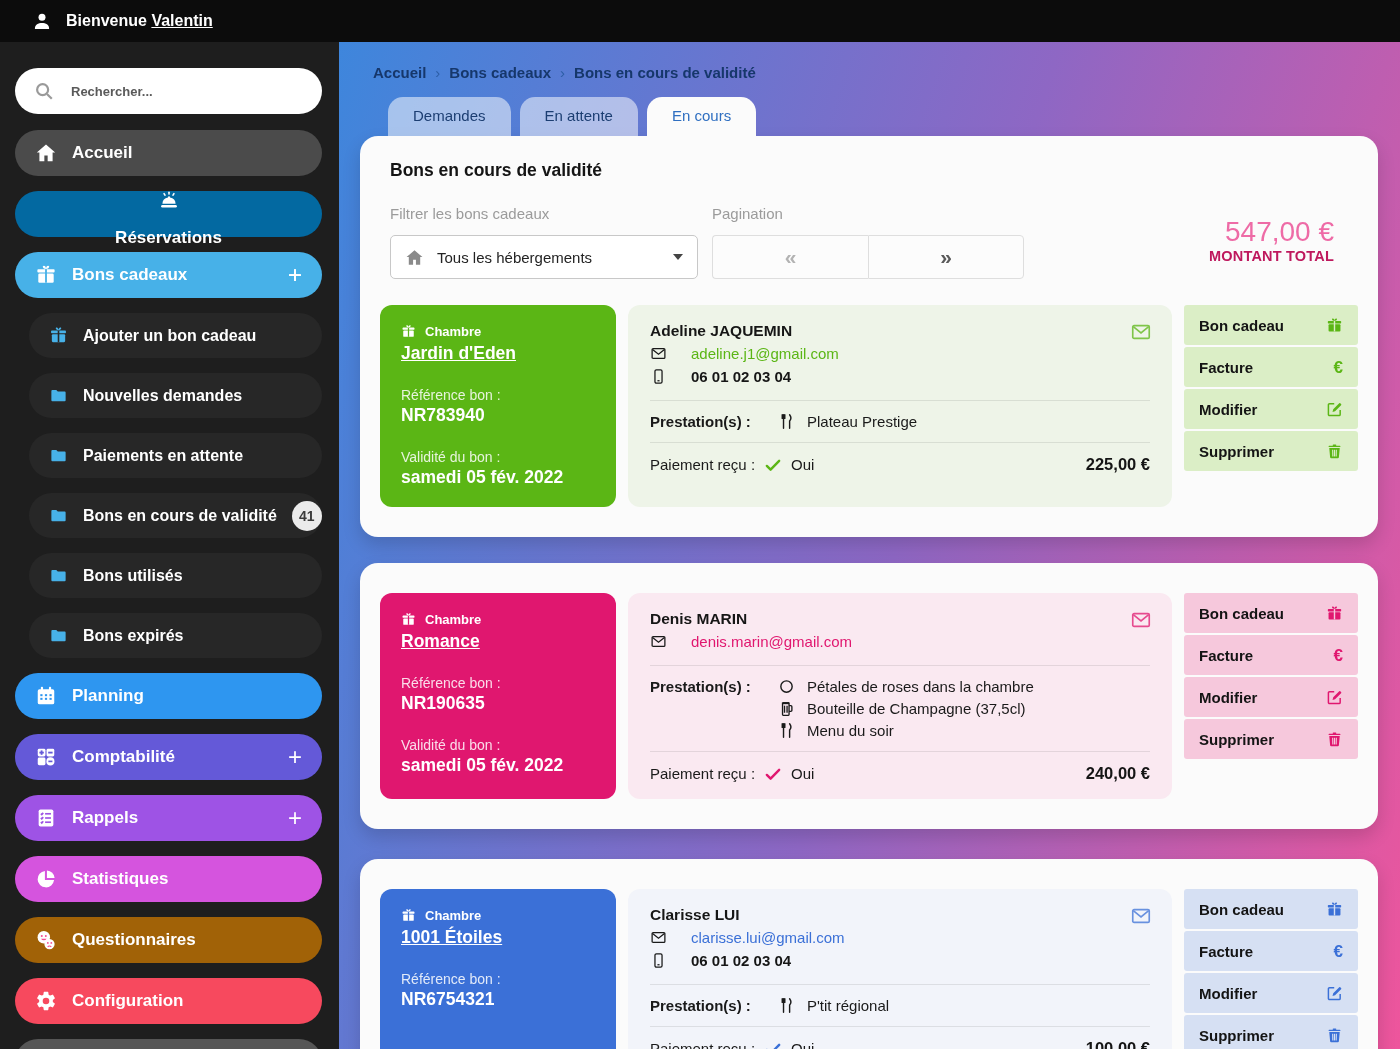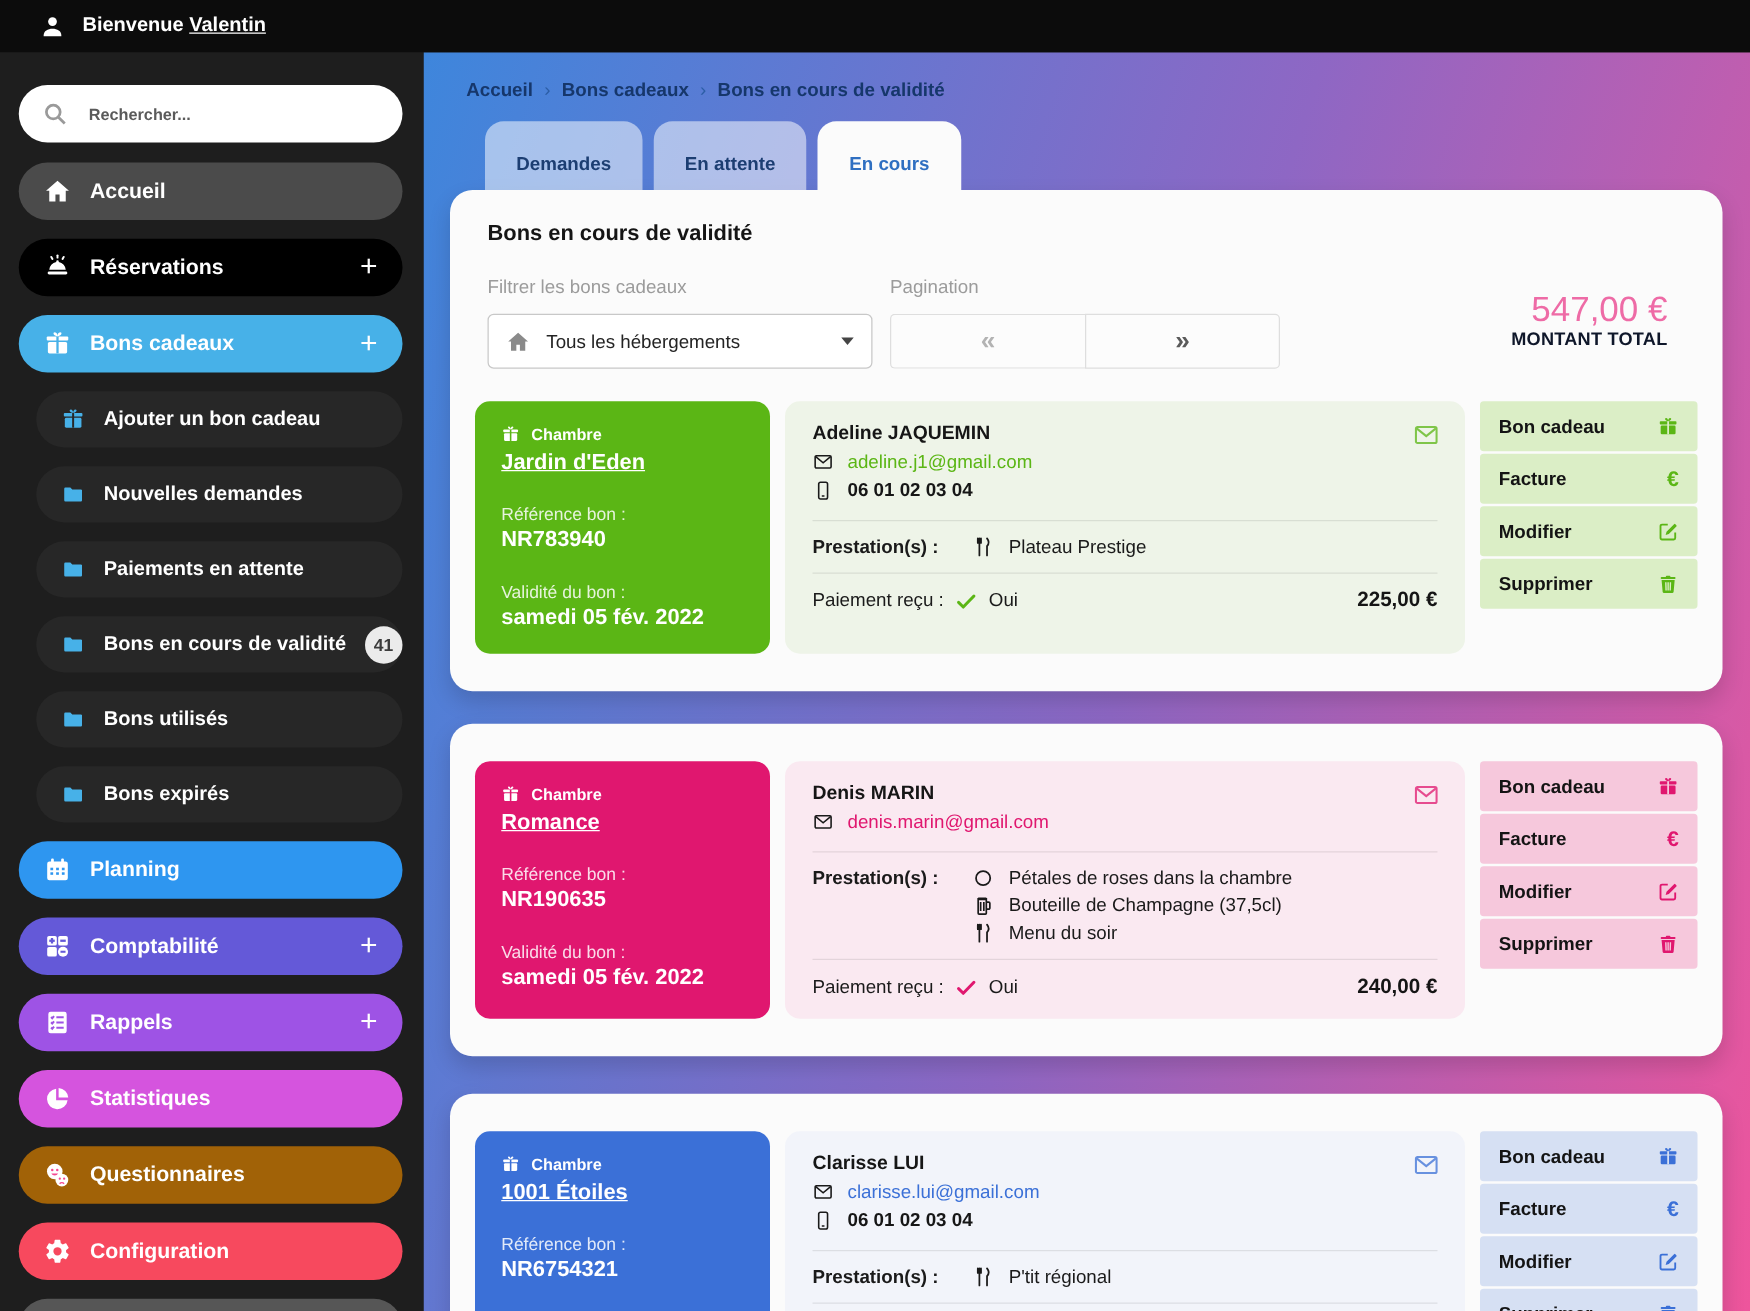--- a/index.html
+++ b/index.html
@@ -37,40 +37,40 @@
   .ic.sm { width:19px; height:19px; }
   .search-pill { display:flex; align-items:center; gap:16px; background:#fff; height:46px;
                  border-radius:23px; margin:0 17px 16px 15px; padding:0 18px; }
   .search-pill input { border:none; outline:none; flex:1; font-size:13px; font-weight:700;
                        color:#444; font-family:"Liberation Sans",sans-serif; background:transparent; }
   .search-pill input::placeholder { color:#5a5a5a; }
   .badge { margin-left:auto; background:#ebebeb; color:#3c3c3c; min-width:30px; height:30px;
            border-radius:50%; display:flex; align-items:center; justify-content:center;
            font-size:14px; font-weight:700; }
   .p-accueil { background:#4b4b4b; --pill:#4b4b4b; }
-  .p-resa    { background:#000000; --pill:#22b9c4; }
+  .p-resa    { background:#0369a1;flex-direction:column; --pill:#22b9c4; }
   .p-bons    { background:#47b1e8; --pill:#47b1e8; }
   .spill.sub { --pill:#272727; }
   .spill.sub .ic { color:#47b1e8; }
   .p-plan    { background:#2e96f0; --pill:#2e96f0; }
   .p-compta  { background:#6459d8; --pill:#6459d8; }
   .p-rappel  { background:#9e53e5; --pill:#9e53e5; }
   .p-stats   { background:#d554de; --pill:#d554de; }
   .p-quest   { background:#a16207;text-align:center; --pill:#f54a92; }
   .p-config  { background:#f7495e; --pill:#f7495e; }
   .p-deco    { background:#565656; --pill:#565656; }
 
   
   .breadcrumb { display:flex; align-items:center; gap:9px; padding:22px 0 16px 34px;
                 color:#16376b; font-weight:700; font-size:15px; }
   .bc-sep { color:#2c5ea6; font-weight:400; font-size:15px; }
   .bc-link { cursor:pointer; }
   .tabs { display:flex; gap:9px; padding-left:49px; }
-  .tab { background:rgba(255,255,255,.52); color:#1c3e72; font-weight:700; font-size:15px;
-         padding:26px 25px 12px; border-radius:15px 15px 0 0; cursor:pointer; }
+  .tab { background:rgba(255,255,255,.52); color:#1c3e72; font-weight:400; font-size:15px;
+         padding:10px 25px 12px; border-radius:15px 15px 0 0; cursor:pointer; }
   .tab.active { background:#fbfbfb; color:#2f6fc1; }
 
   
   .panel { background:#fbfbfb; border-radius:18px; margin:0 22px 30px 21px;
            padding:18px 20px 30px; box-shadow:0 8px 18px rgba(0,0,0,.15); }
   .panel.first { border-top-left-radius:18px; margin-bottom:26px; }
   .panel.clipped { margin-bottom:0; }
   .p-title { font-size:17.5px; font-weight:700; color:#151515; margin:6px 0 24px 10px; }
   .controls { display:flex; align-items:flex-start; padding:0 10px; }
   .ctrl-label { color:#9b9b9b; font-size:15px; margin-bottom:13px; }
@@ -83,36 +83,36 @@
            border-right:5px solid transparent; border-top:6px solid #444; }
   .pag { margin-left:14px; }
   .pag-buttons { display:flex; }
   .pag-btn { width:156px; height:44px; border:1px solid #dedede; background:#fcfcfc;
              display:flex; align-items:center; justify-content:center; font-size:21px;
              font-weight:700; cursor:pointer; }
   .pag-btn.prev { color:#b3b3b3; border-right:none; border-radius:4px 0 0 4px; }
   .pag-btn.next { color:#5a5a5a; border-radius:0 4px 4px 0; }
   .total { margin-left:auto; text-align:right; padding-right:14px; margin-top:12px; }
   .total-amount { color:#ee6ba6; font-size:28px; line-height:1.1; }
-  .total-label { color:#0f172a; font-weight:700; font-size:14.5px; letter-spacing:.2px; }
+  .total-label { color:#be185d; font-weight:700; font-size:14.5px; letter-spacing:.2px; }
 
   
   .card { display:flex; gap:12px; margin:26px 0 0 0; align-items:stretch; }
   .card-left { width:236px; flex:none; border-radius:12px; padding:19px 21px; color:#fff;
                background:var(--accent); }
   .cl-tag { display:flex; align-items:center; gap:9px; font-size:13px; font-weight:700; }
   .cl-tag .ic { width:15px; height:15px; }
   .cl-room { font-size:17.5px; font-weight:700; text-decoration:underline; margin-top:4px;
              cursor:pointer; }
   .cl-label { margin-top:23px; font-size:14px; color:rgba(255,255,255,.85); }
   .cl-value { font-size:17.5px; font-weight:700; margin-top:2px; }
   .card-mid { flex:1; border-radius:12px; padding:15px 22px 16px; position:relative;
               background:var(--mid); color:#1a1a1a; }
   .cm-name { font-size:15.5px; font-weight:700; color:#161616; line-height:22px; }
-  .cm-row { display:flex; align-items:center; gap:11px; font-size:15px; min-height:23px;
+  .cm-row { display:flex; align-items:center; gap:24px; font-size:15px; min-height:23px;
             color:#161616; }
   .cm-row .ic { width:17px; height:17px; color:#1a1a1a; }
   .cm-email { color:var(--accent); cursor:pointer; }
   .cm-phone { font-weight:700; }
   .cm-sep { border-top:1px solid rgba(0,0,0,.09); margin:12px 0; }
   .cm-prest { display:flex; font-size:15px; }
   .prest-label { width:128px; flex:none; font-weight:700; }
   .prest-list { display:flex; flex-direction:column; gap:5px; }
   .prest-item { display:flex; align-items:center; gap:12px; }
   .prest-item .ic { width:17px; height:17px; color:#1a1a1a; }

